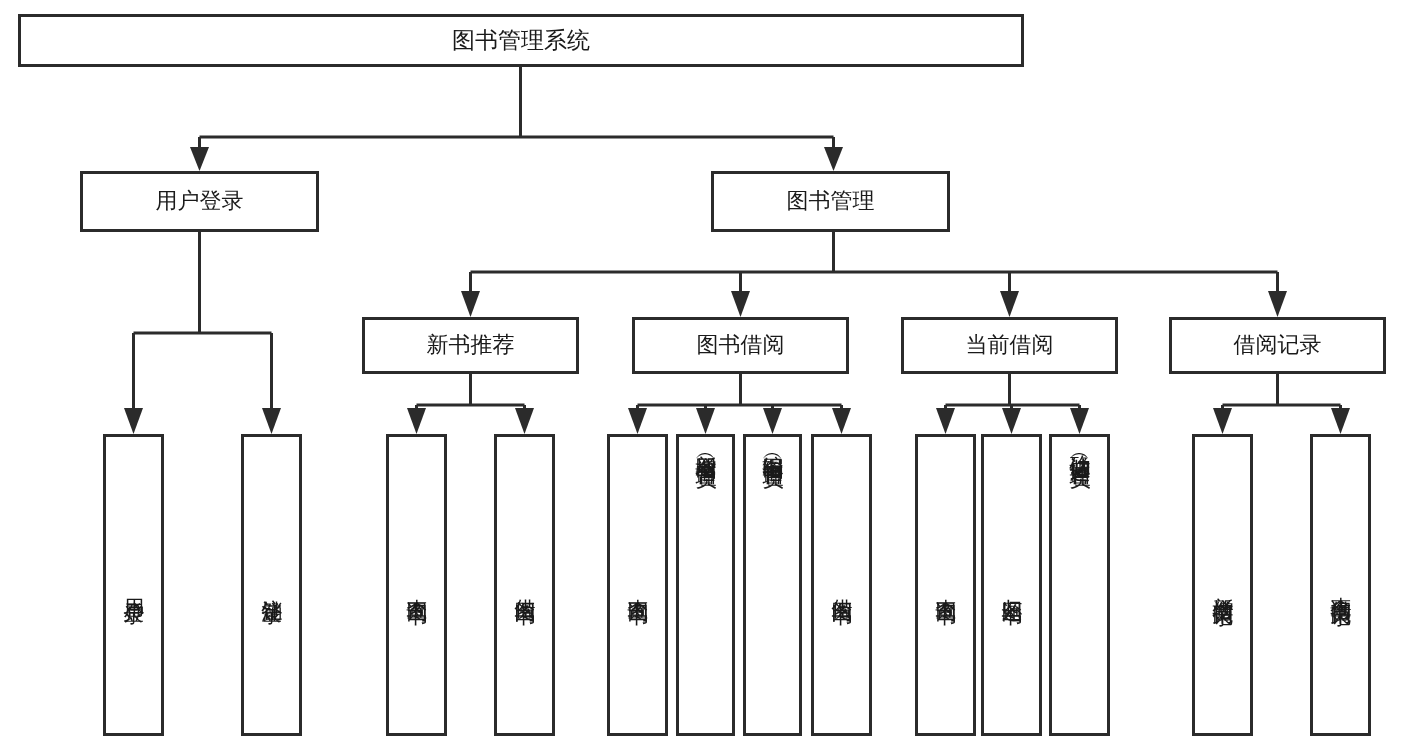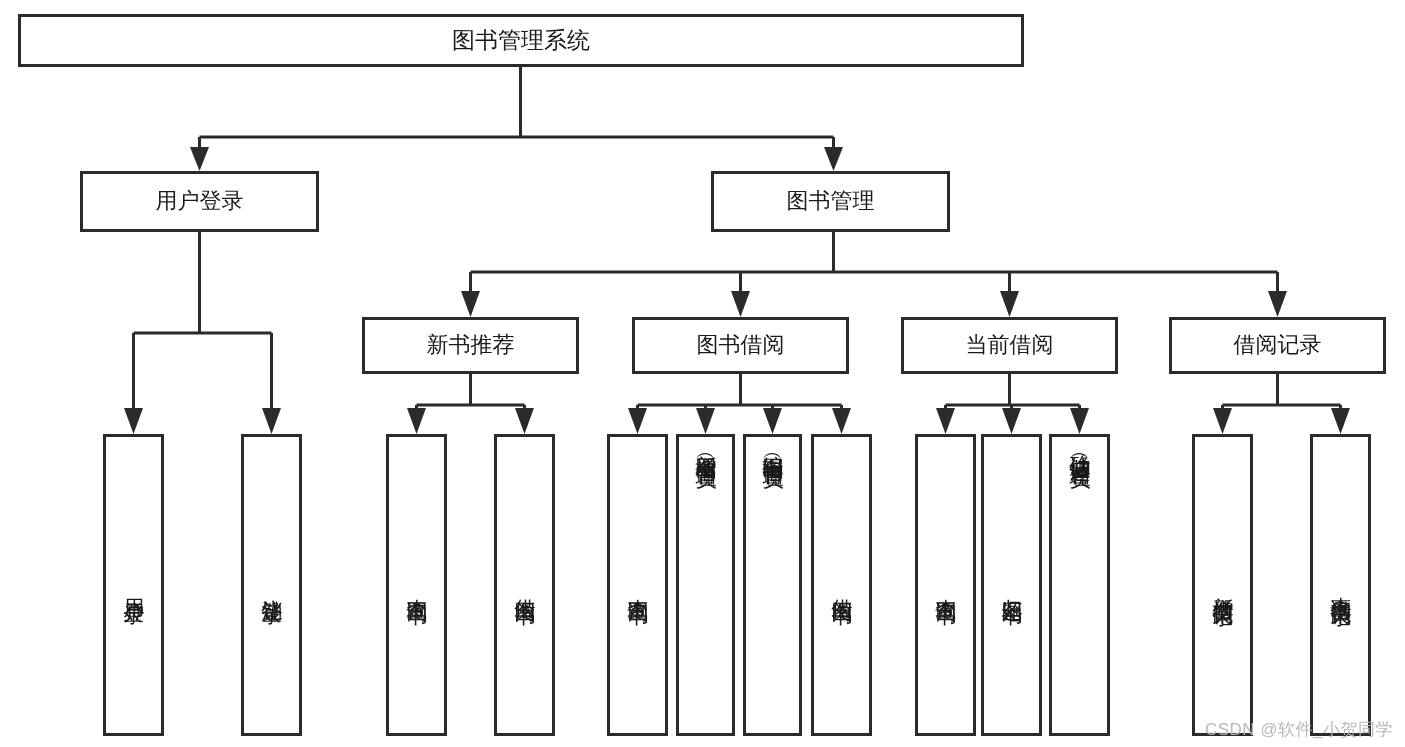--- a/index.html
+++ b/index.html
@@ -235,15 +235,14 @@
   </div>
 
   <div class="v-label-wrap" style="left:1193px; top:436px; width:60px; height:299px;">
     <span class="v-label">新增借阅记录</span>
   </div>
 
   <div class="v-label-wrap" style="left:1311px; top:436px; width:60px; height:299px;">
     <span class="v-label">查询借阅记录</span>
   </div>
 
-  <div class="watermark">CSDN @软件_小贺同学</div>
 
 </div>
 
 </body></html>

